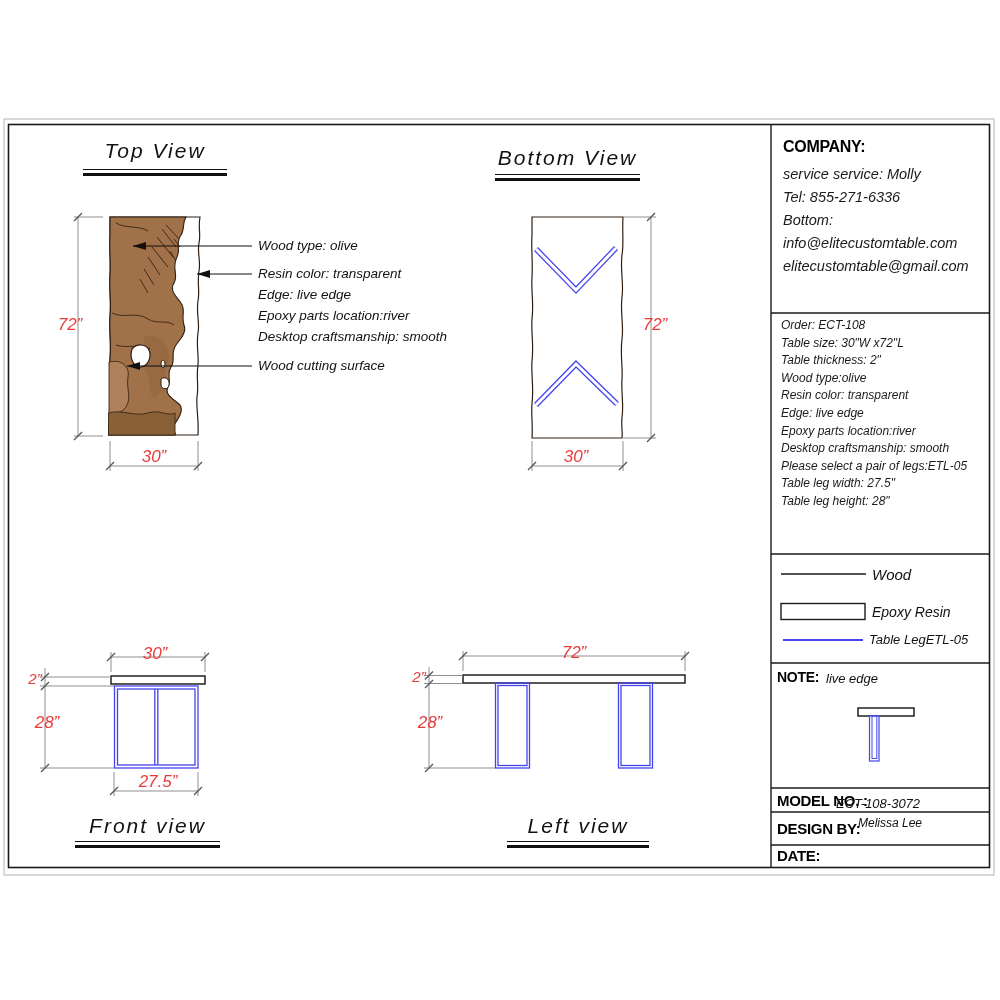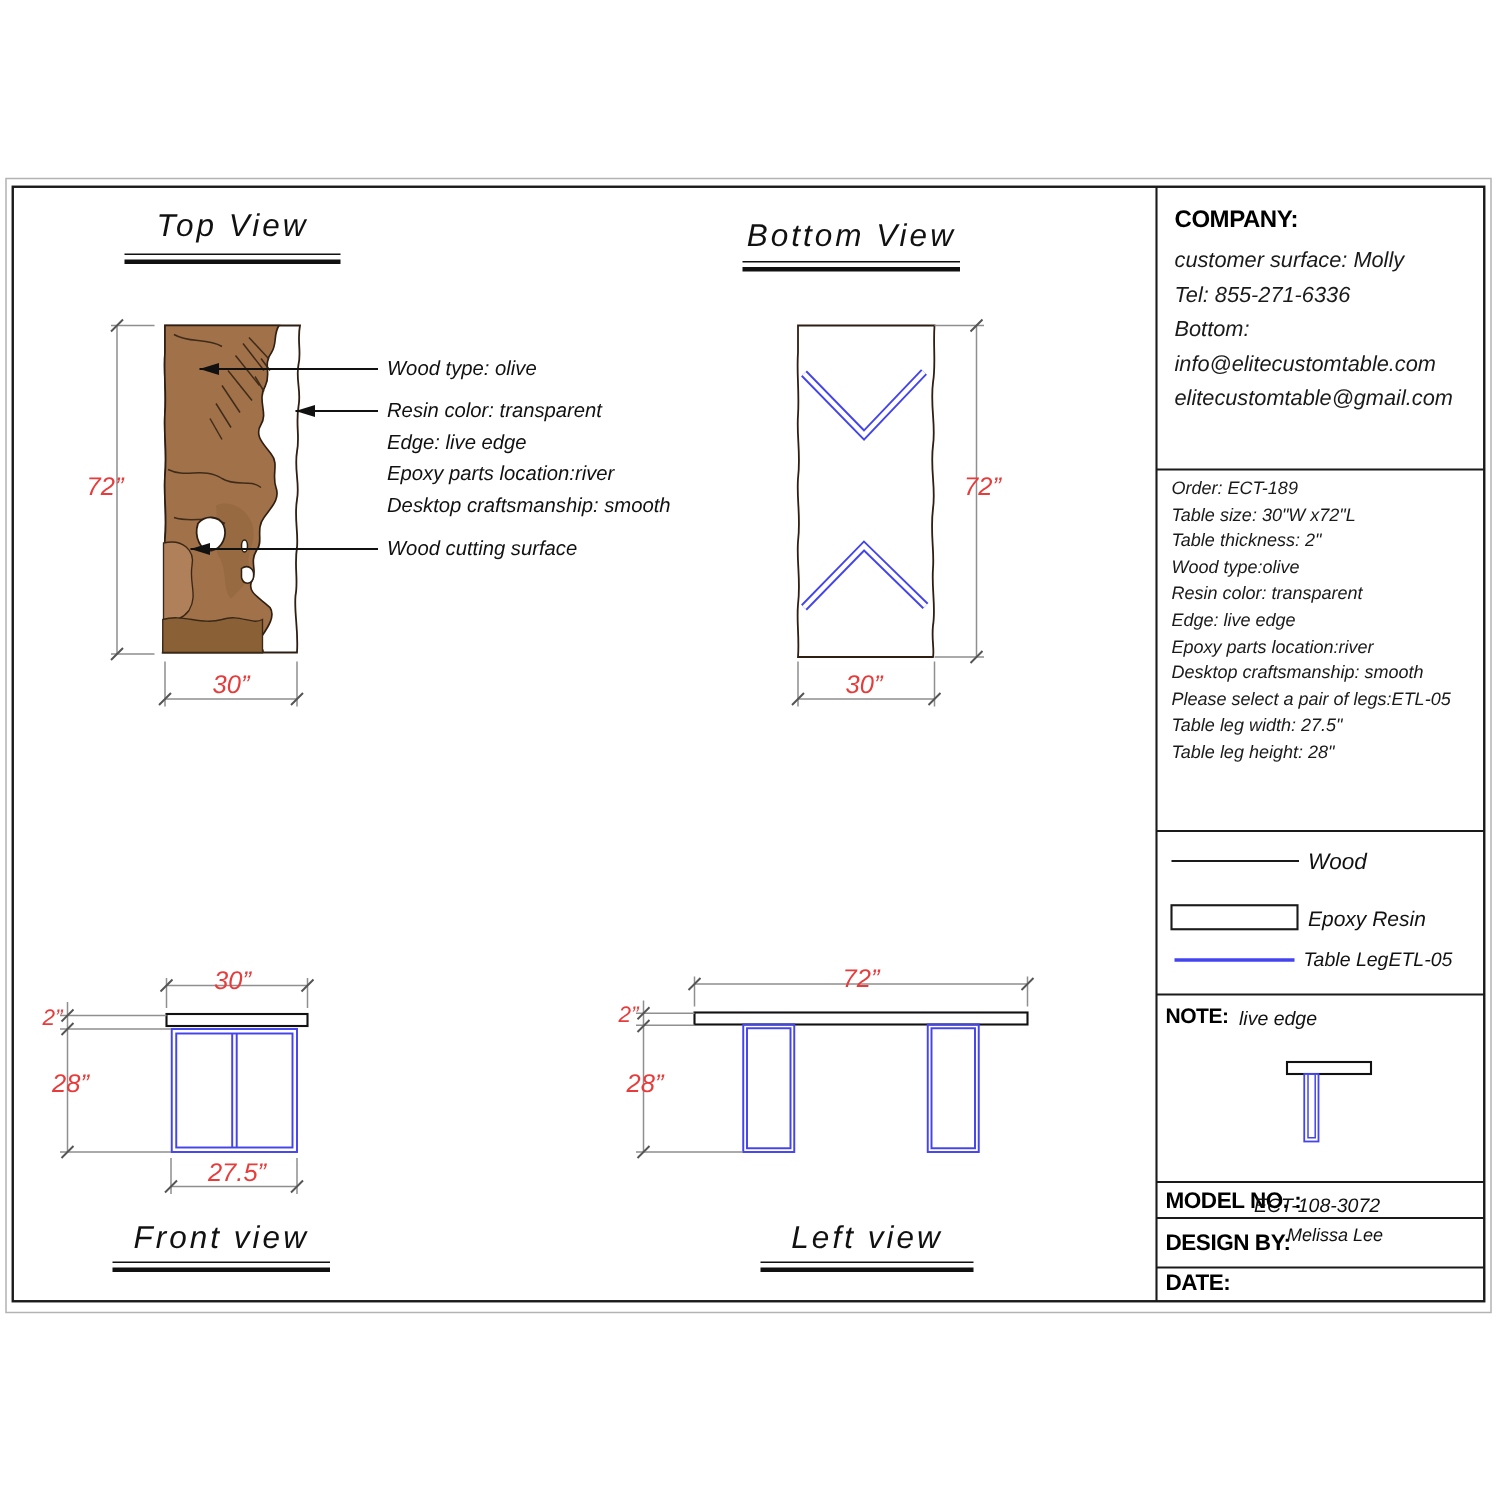--- a/index.html
+++ b/index.html
@@ -175,29 +175,29 @@
 <div class="abs dim" style="left:133px;top:644px;width:44px;">30”</div>
 <div class="abs dim sm" style="left:22px;top:670px;width:26px;">2”</div>
 <div class="abs dim" style="left:27px;top:713px;width:40px;">28”</div>
 <div class="abs dim" style="left:130px;top:772px;width:56px;">27.5”</div>
 <div class="abs dim" style="left:552px;top:643px;width:44px;">72”</div>
 <div class="abs dim sm" style="left:406px;top:668px;width:26px;">2”</div>
 <div class="abs dim" style="left:410px;top:713px;width:40px;">28”</div>
 
 <div class="abs blabel" style="left:783px;top:138px;font-size:16px;">COMPANY:</div>
 <div class="abs lines company-lines" style="left:783px;top:163px;">
-  <div>customer surface: Molly</div>
+  <div>service service: Molly</div>
   <div>Tel: 855-271-6336</div>
   <div>Bottom:</div>
   <div>info@elitecustomtable.com</div>
   <div>elitecustomtable@gmail.com</div>
 </div>
 
 <div class="abs lines order-lines" style="left:781px;top:317px;">
-  <div>Order: ECT-189</div>
+  <div>Order: ECT-108</div>
   <div>Table size: 30"W x72"L</div>
   <div>Table thickness: 2"</div>
   <div>Wood type:olive</div>
   <div>Resin color: transparent</div>
   <div>Edge: live edge</div>
   <div>Epoxy parts location:river</div>
   <div>Desktop craftsmanship: smooth</div>
   <div>Please select a pair of legs:ETL-05</div>
   <div>Table leg width: 27.5"</div>
   <div>Table leg height: 28"</div>

